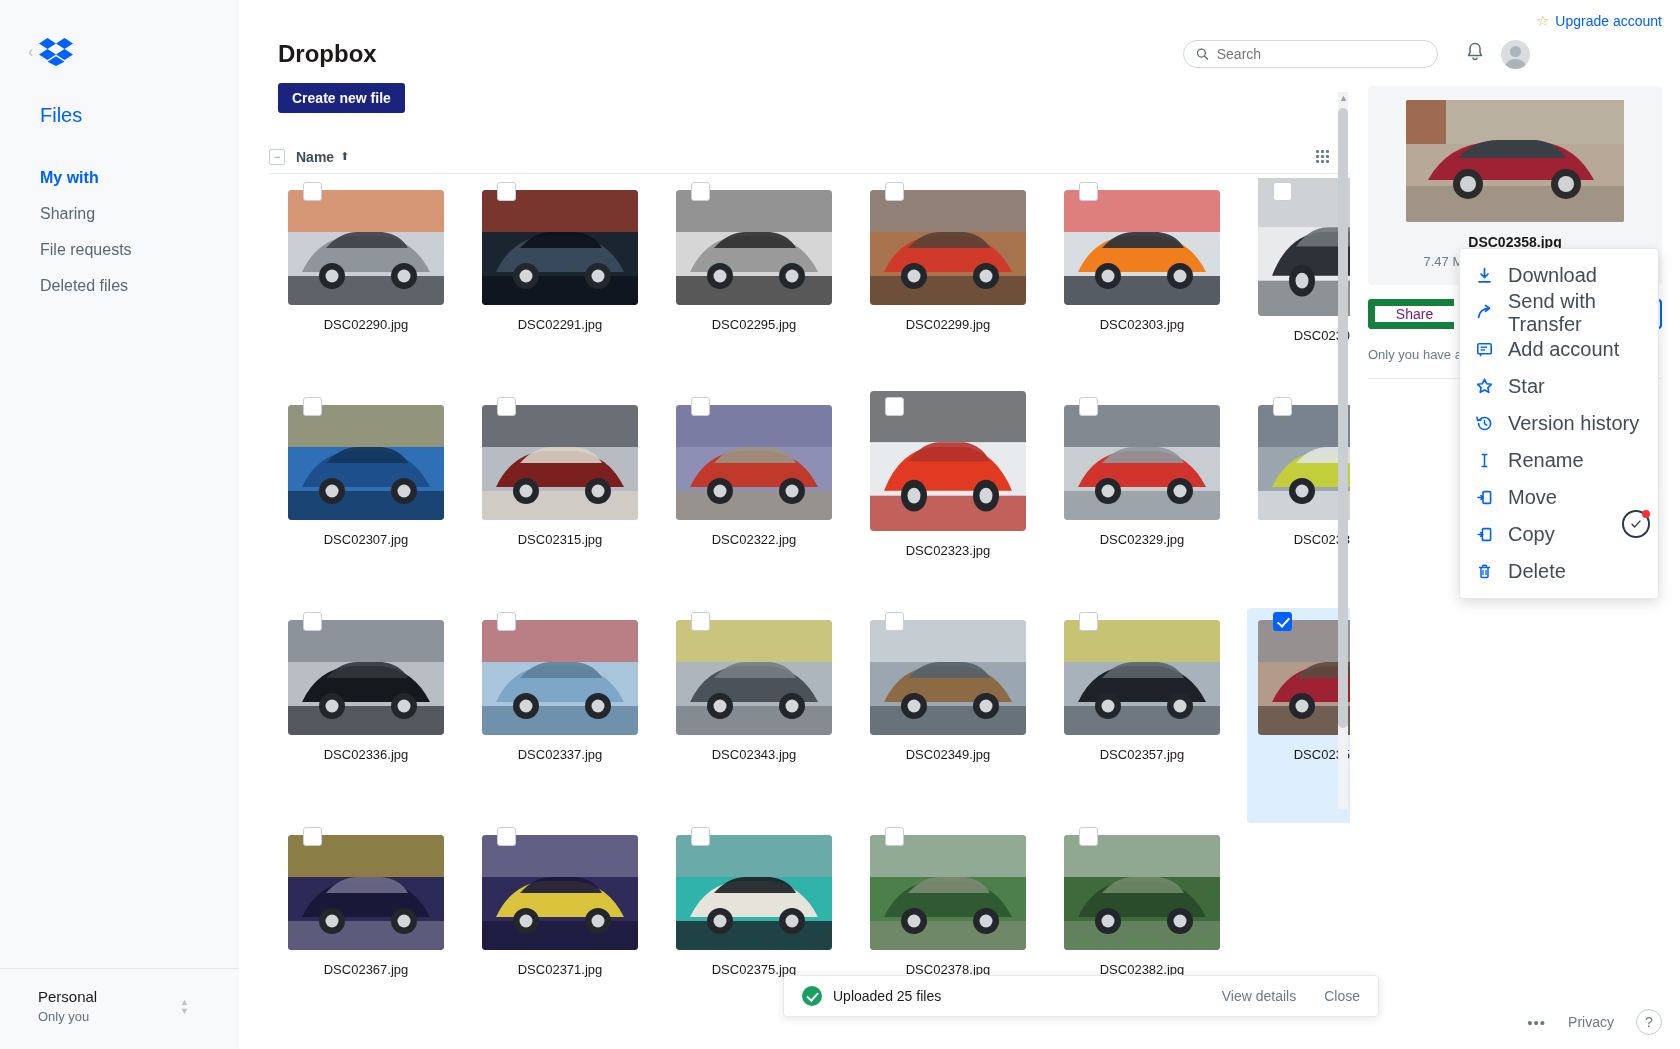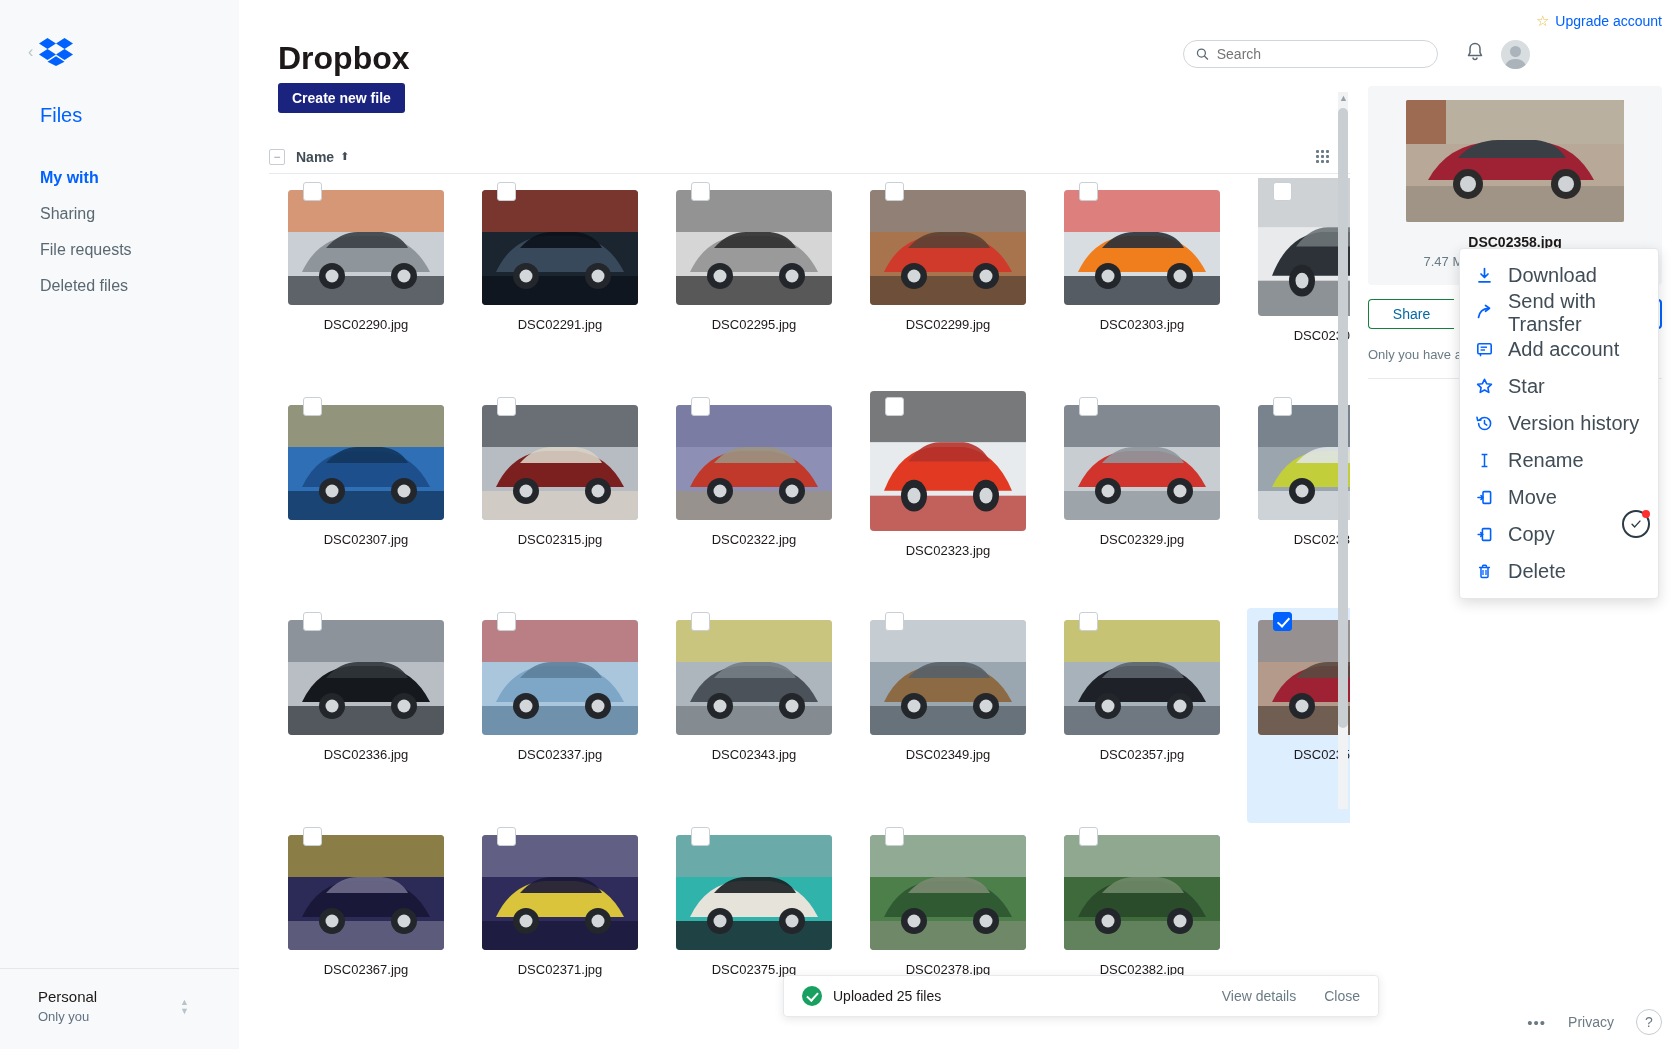--- a/index.html
+++ b/index.html
@@ -56,21 +56,21 @@
     font-family: "Liberation Sans", sans-serif; background: transparent;
   }
   .bell { position: absolute; right: 196px; top: 42px; cursor: pointer; }
   .avatar {
     position: absolute; right: 150px; top: 40px; width: 29px; height: 29px; border-radius: 50%;
     background: #d8dde0; overflow: hidden; cursor: pointer;
   }
   .avatar-head { position:absolute; left:9px; top:6px; width:11px; height:11px; border-radius:50%; background:#aab4ba; }
   .avatar-body { position:absolute; left:3px; top:19px; width:23px; height:14px; border-radius:11px 11px 0 0; background:#aab4ba; }
 
-  .page-title { position: absolute; left: 39px; top: 40px; font-size: 32px; color: #1e1919; }
+  .page-title { position: absolute; left: 39px; top: 40px; font-size: 24px; color: #1e1919; }
 
   .create-btn {
     position: absolute; left: 39px; top: 83px; background: #1a237e;
     color: #fff; border: none; border-radius: 3px; height: 30px; padding: 0 14px;
     font-size: 14px; font-weight: 700; cursor: pointer; font-family: "Liberation Sans", sans-serif;
   }
 
   .list-header {
     position: absolute; left: 30px; top: 140px; right: 330px; height: 34px;
     display: flex; align-items: center; border-bottom: 1px solid #e7eaec;
@@ -131,22 +131,22 @@
   .preview-card {
     background: #f4f6f7; border-radius: 4px; padding: 14px 12px 16px; text-align: center;
   }
   .preview-img { width: 218px; height: 122px; margin: 0 auto; border-radius: 2px; overflow: hidden; }
   .preview-img svg { width: 100%; height: 100%; display: block; }
   .pv-name { font-size: 14px; font-weight: 700; color: #1e1919; margin-top: 12px; }
   .pv-meta { font-size: 13px; color: #6b7b85; margin-top: 4px; }
 
   .action-row { display: flex; gap: 8px; margin-top: 14px; align-items: center; }
   .btn {
-    border: 1px solid #15803d; border-radius: 4px; height: 30px; background: #fff;
-    font-size: 14px; color: #0369a1; display: flex; align-items: center; justify-content: center;
+    border: 7px solid #15803d; border-radius: 4px; height: 30px; background: #fff;
+    font-size: 14px; color: #701a75; display: flex; align-items: center; justify-content: center;
     cursor: pointer; font-family: "Liberation Sans", sans-serif;
   }
   .btn-share { width: 86px; border-radius: 4px 0 0 4px; border-right: none; }
   .btn-share-caret { width: 26px; border-radius: 0 4px 4px 0; font-size: 9px; }
   .btn-open { flex: 1; gap: 6px; }
   .btn-more {
     width: 36px; border: 2px solid #0061fe; color: #0061fe; font-size: 16px; letter-spacing: 1px;
     line-height: 0; padding-bottom: 4px;
   }
   .access-note { font-size: 13px; color: #6b7b85; margin-top: 18px; padding-bottom: 16px; border-bottom: 1px solid #e7eaec; }

